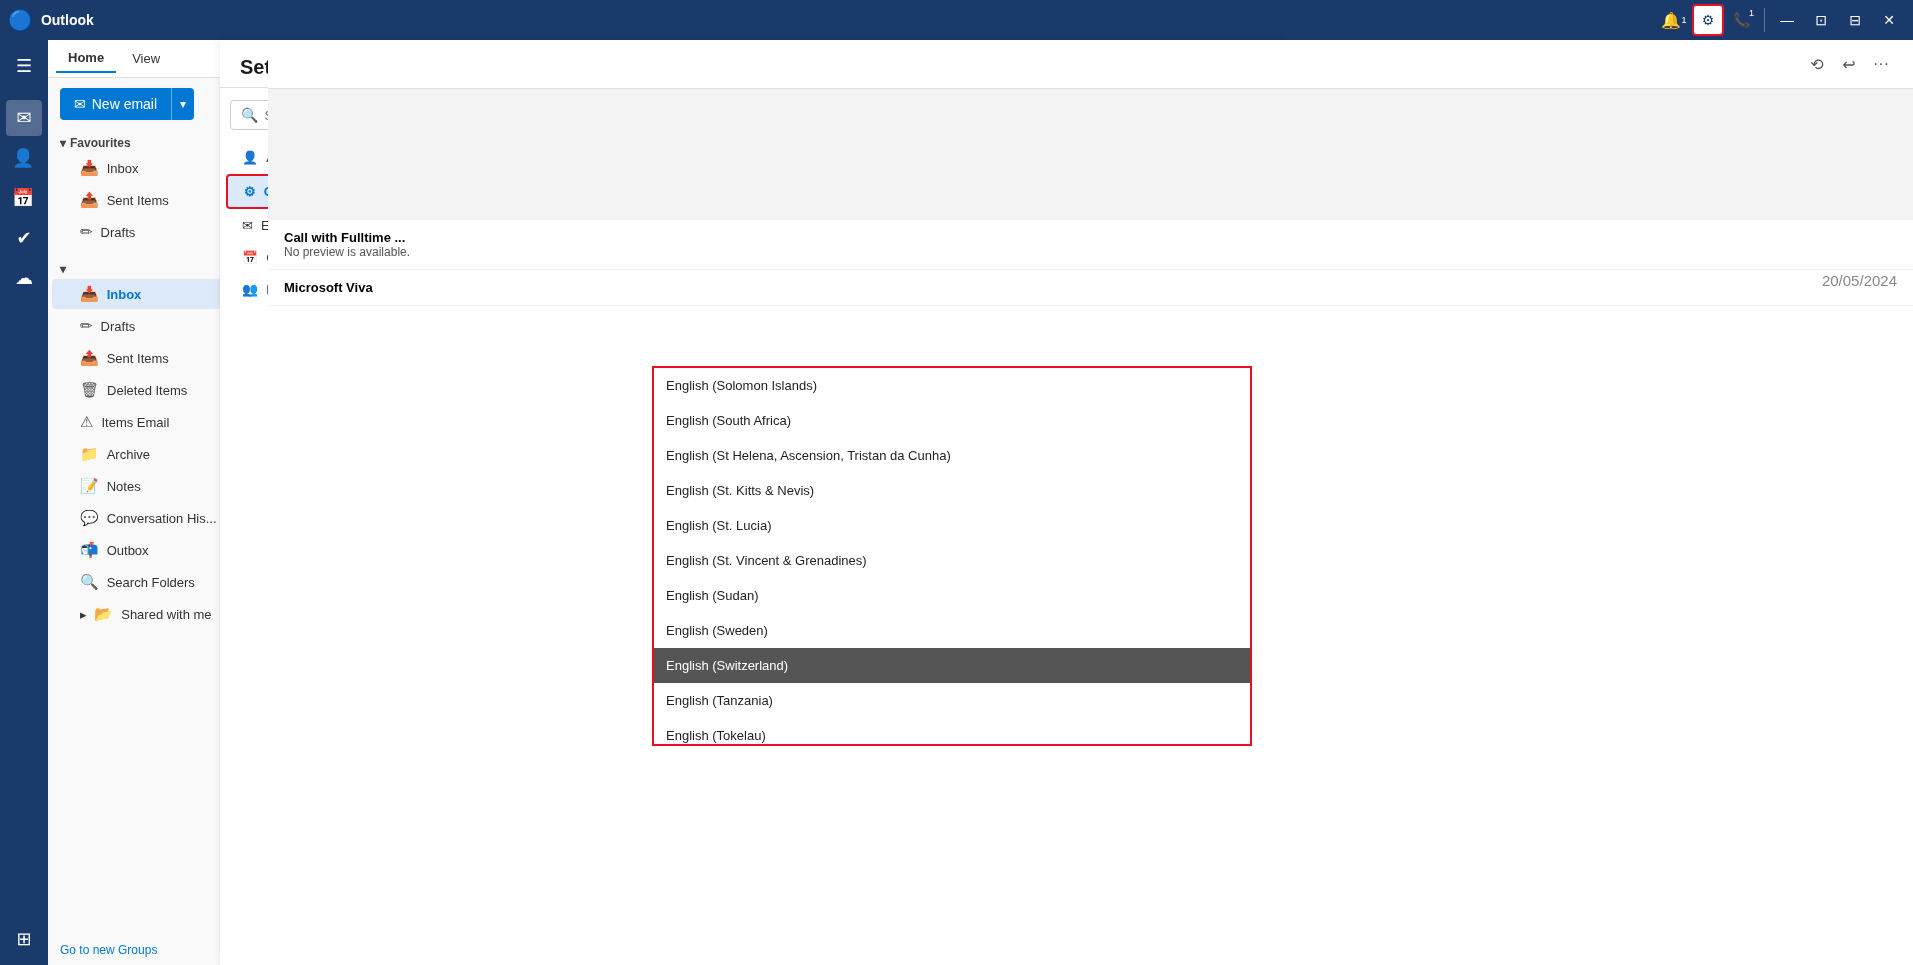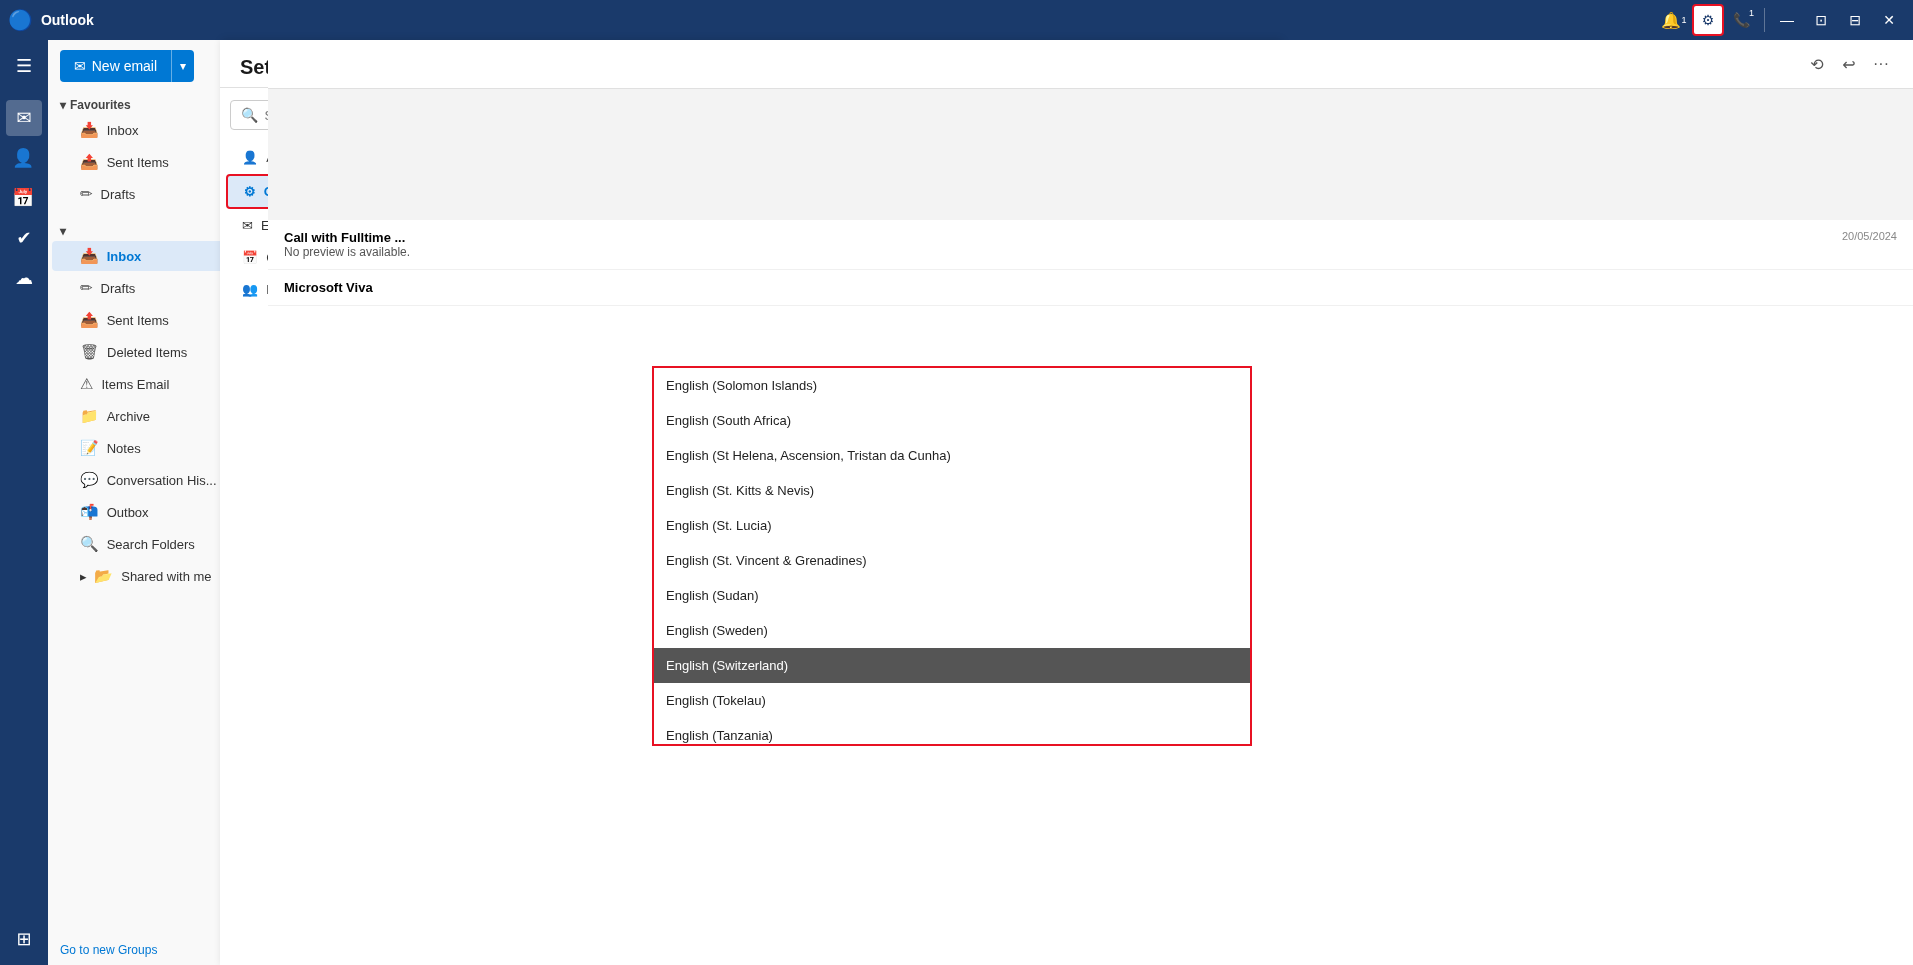--- a/index.html
+++ b/index.html
@@ -238,21 +238,21 @@
       color: white; padding: 6px 14px; border-radius: 4px;
       cursor: pointer; font-size: 12px; margin-top: 10px;
     }
     .email-item {
       padding: 10px 16px;
       border-bottom: 1px solid #f0f0f0;
       cursor: pointer;
     }
     .email-item-sender { font-size: 13px; font-weight: 600; }
     .email-item-subject { font-size: 12px; color: #555; }
-    .email-item-date { font-size: 11px; color: #888; float: right; }
+    .email-item-date { font-size: 15px; color: #888; float: right; margin-top: 42px; }
 
     
     .titlebar-right-controls {
       display: flex; align-items: center; gap: 2px;
     }
 
     .header-toolbar {
       display: flex;
       align-items: center;
       padding: 4px 8px;
@@ -299,20 +299,24 @@
     <div class="nav-icon">👤</div>
     <div class="nav-icon">📅</div>
     <div class="nav-icon">✔</div>
     <div class="nav-icon">☁</div>
     <div style="margin-top:auto;"></div>
     <div class="nav-icon">⊞</div>
   </div>
 
   <div class="folder-panel">
 
+    <div class="header-toolbar">
+      <button class="toolbar-btn active">Home</button>
+      <button class="toolbar-btn">View</button>
+    </div>
 
     <div class="new-email-group">
       <button class="new-email-btn">
         <span>✉</span>
         <span>New email</span>
       </button>
       <button class="new-email-btn-arrow">▾</button>
     </div>
 
     <div class="folder-section-label">
@@ -487,22 +491,22 @@
               <div class="lang-dropdown">
                 <div class="lang-dropdown-item">English (Solomon Islands)</div>
                 <div class="lang-dropdown-item">English (South Africa)</div>
                 <div class="lang-dropdown-item">English (St Helena, Ascension, Tristan da Cunha)</div>
                 <div class="lang-dropdown-item">English (St. Kitts &amp; Nevis)</div>
                 <div class="lang-dropdown-item">English (St. Lucia)</div>
                 <div class="lang-dropdown-item">English (St. Vincent &amp; Grenadines)</div>
                 <div class="lang-dropdown-item">English (Sudan)</div>
                 <div class="lang-dropdown-item">English (Sweden)</div>
                 <div class="lang-dropdown-item selected">English (Switzerland)</div>
+                <div class="lang-dropdown-item">English (Tanzania)</div>
                 <div class="lang-dropdown-item">English (Tokelau)</div>
-                <div class="lang-dropdown-item">English (Tanzania)</div>
                 <div class="lang-dropdown-item">English (Tonga)</div>
                 <div class="lang-dropdown-item">English (Trinidad &amp; Tobago)</div>
 
               </div>
             </div>
           </div>
         </div>
       </div>
     </div>
   </div>

